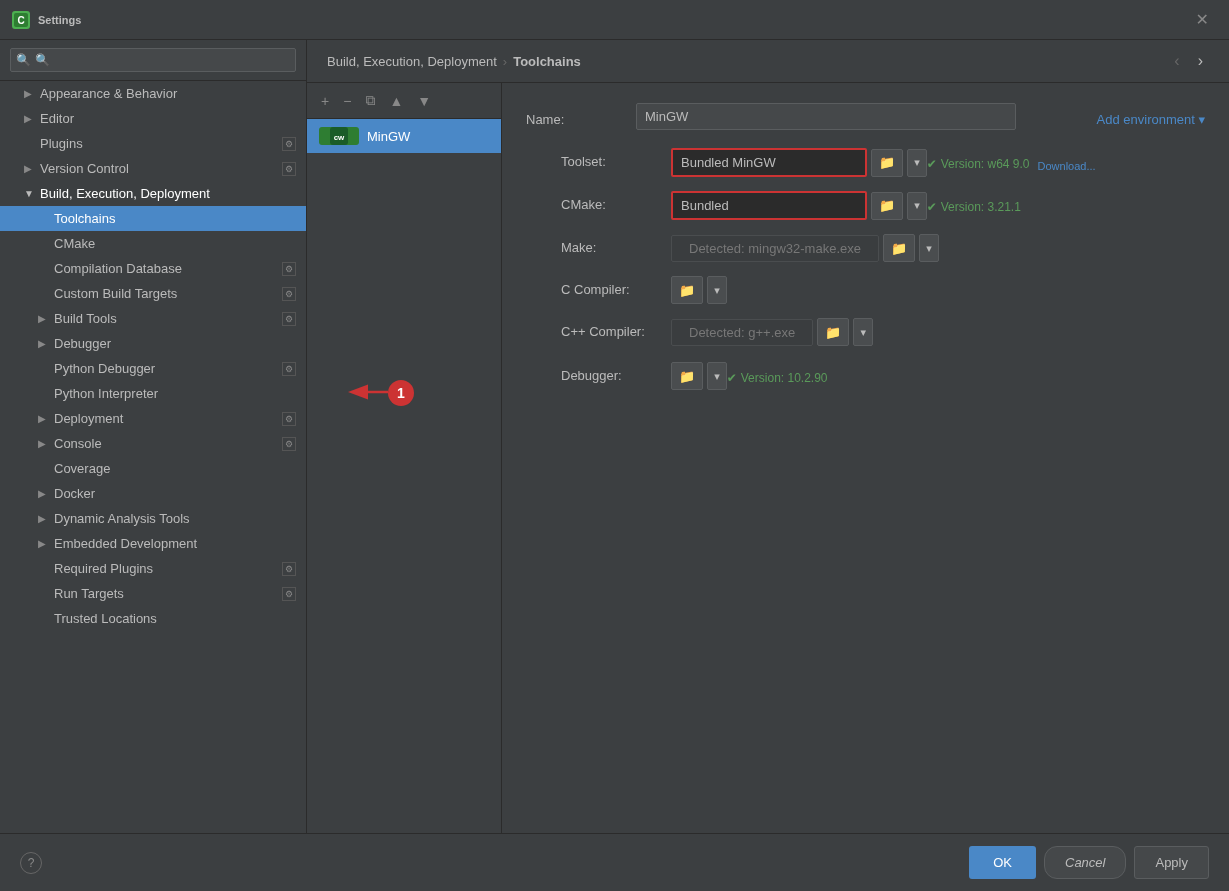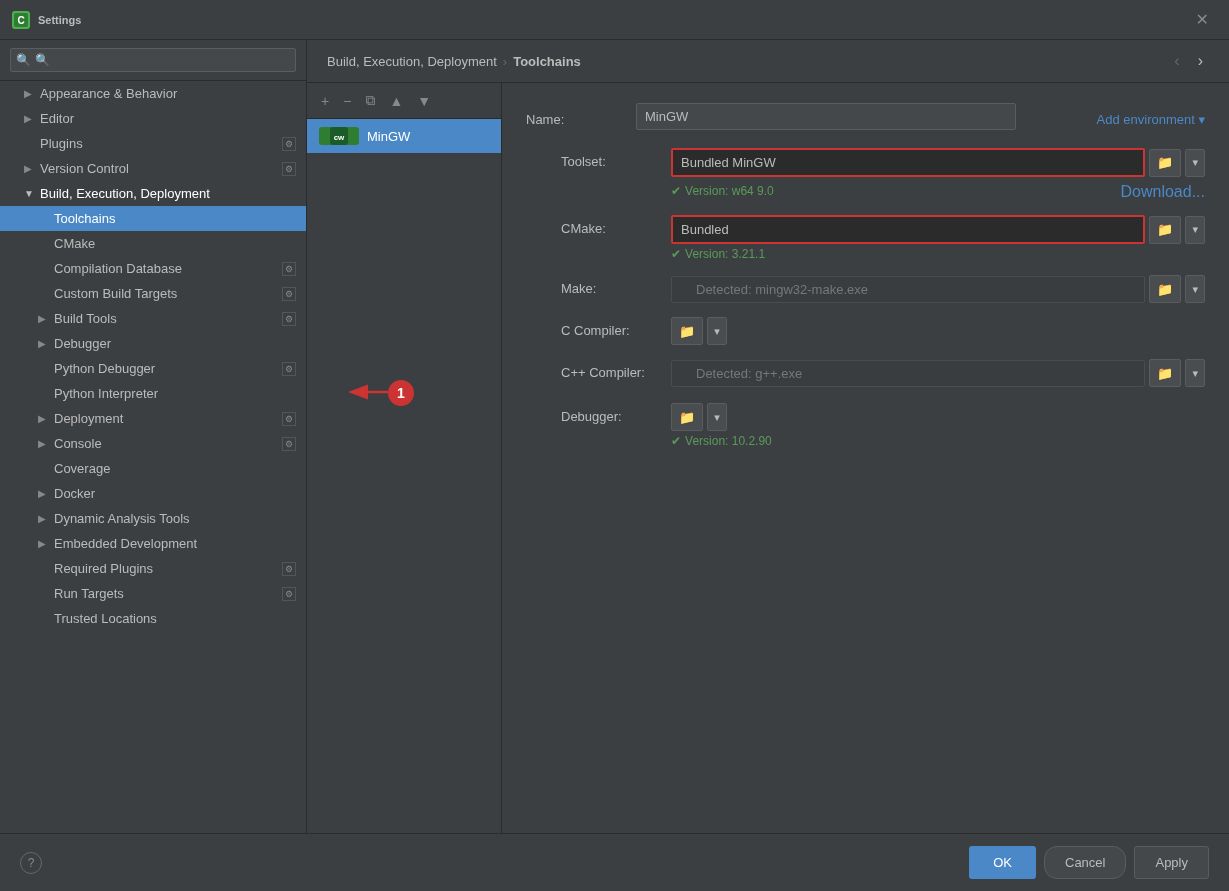--- a/index.html
+++ b/index.html
@@ -264,21 +264,21 @@
       color: #bbb;
       width: 110px;
       flex-shrink: 0;
       padding-top: 6px;
       font-size: 13px;
     }
 
     .detail-field-wrap {
       flex: 1;
       display: flex;
-      flex-direction: column;
+      flex-direction: row;
     }
 
     .field-row {
       display: flex;
       align-items: center;
       gap: 4px;
     }
 
     .detail-input {
       flex: 1;
@@ -294,21 +294,21 @@
     .detail-input.red-border {
       border: 2px solid #cc3333;
       background: #2b2b2b;
     }
 
     .detail-input-readonly {
       flex: 1;
       background: #3a3d3f;
       border: 1px solid #4a4d4f;
       color: #777;
-      padding: 5px 24px;
+      padding: 5px 17px;
       font-size: 13px;
       border-radius: 2px;
     }
 
     .field-btn {
       background: #4a4d4f;
       border: 1px solid #5a5d5f;
       color: #bbb;
       cursor: pointer;
       padding: 4px 7px;
@@ -345,21 +345,21 @@
       margin-left: auto;
       color: #4a88c7;
       cursor: pointer;
       font-size: 13px;
       padding-top: 6px;
     }
 
     .download-link {
       color: #4a88c7;
       cursor: pointer;
-      font-size: 16px;
+      font-size: 11px;
       margin-top: 3px;
       text-align: right;
     }
 
     .name-row {
       display: flex;
       align-items: center;
       margin-bottom: 18px;
     }
 
@@ -401,20 +401,21 @@
     }
 
     .btn-cancel {
       background: #45484a;
       color: #bbb;
       border: 1px solid #5a5d5f;
       padding: 8px 20px;
       cursor: pointer;
       font-size: 13px;
       border-radius: 13px;
+      font-style: italic;
     }
 
     .btn-apply {
       background: #45484a;
       color: #bbb;
       border: 1px solid #5a5d5f;
       padding: 8px 20px;
       cursor: pointer;
       font-size: 13px;
       border-radius: 3px;

